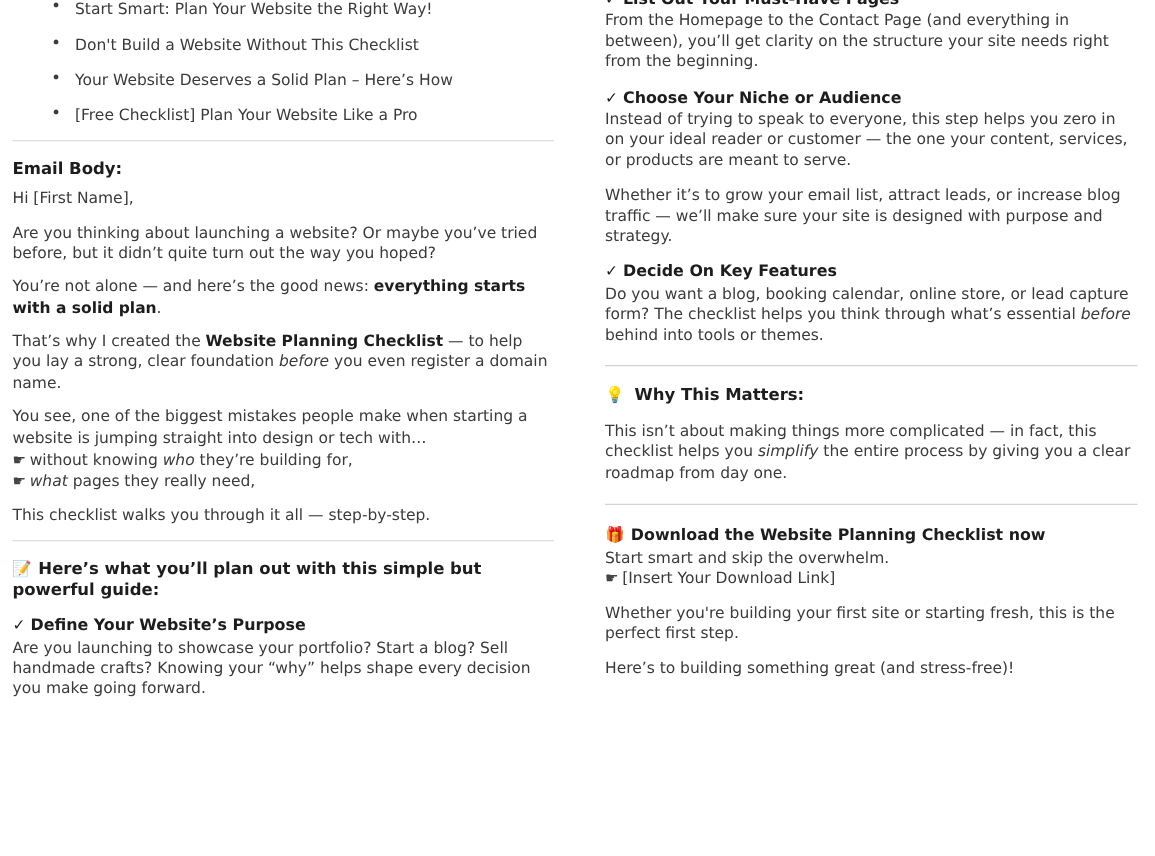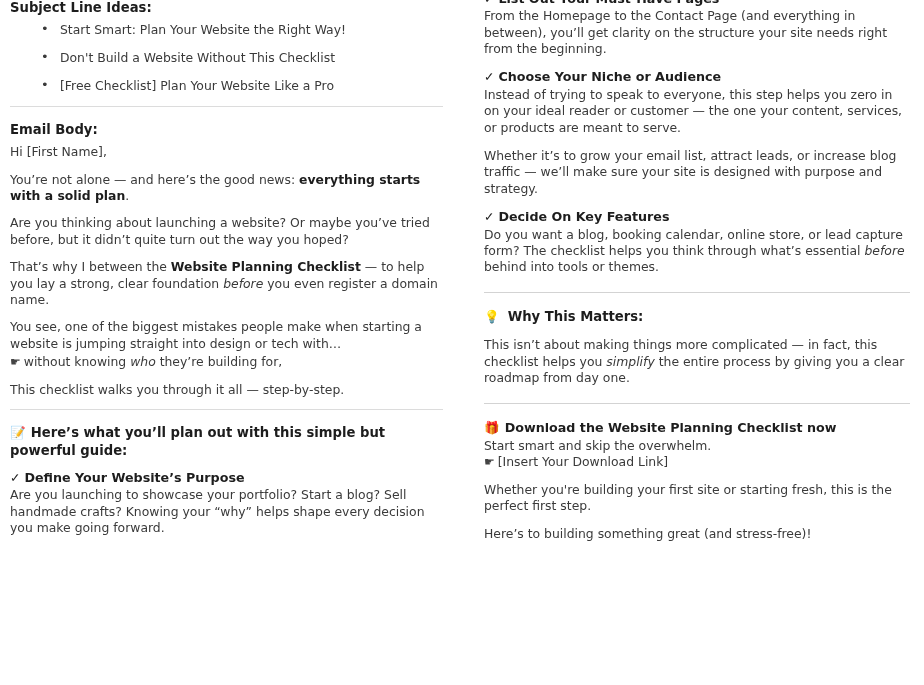--- a/index.html
+++ b/index.html
@@ -144,43 +144,47 @@
     <section>
       <h2 class="section-title">Subject Line Ideas:</h2>
       <ul class="bullets">
         <li>
           <span>Start Smart: Plan Your Website the Right Way!</span>
         </li>
         <li>
           <span>Don't Build a Website Without This Checklist</span>
         </li>
         <li>
+          <span>Your Website Deserves a Solid Plan – Here’s How</span>
+        </li>
+        <li>
           <span>[Free Checklist] Plan Your Website Like a Pro</span>
         </li>
       </ul>
     </section>
 
     <hr class="rule">
 
     <section>
       <h2 class="section-title">Email Body:</h2>
 
       <p>Hi [First Name],</p>
 
+      <p>Are you thinking about launching a website? Or maybe you’ve tried before, but it didn’t quite turn out the way you hoped?</p>
+
       <p><span>You’re not alone — and here’s the good news: </span><b>everything starts with a solid plan</b><span>.</span></p>
 
-      <p>Are you thinking about launching a website? Or maybe you’ve tried before, but it didn’t quite turn out the way you hoped?</p>
-
-      <p><span>That’s why I between the </span><b>Website Planning Checklist</b><span> — to help you lay a strong, clear foundation </span><i>before</i><span> you even register a domain name.</span></p>
+      <p><span>That’s why I created the </span><b>Website Planning Checklist</b><span> — to help you lay a strong, clear foundation </span><i>before</i><span> you even register a domain name.</span></p>
 
       <p class="nogap">You see, one of the biggest mistakes people make when starting a website is jumping straight into design or tech with…</p>
 
       <div class="pointer-lines">
         <div><span class="glyph hand">☛</span><span>without knowing </span><i>who</i><span> they’re building for,</span></div>
 
+        <div><span class="glyph hand">☛</span><span></span><i>what</i><span> pages they really need,</span></div>
 
       </div>
 
       <p style="margin-top:11px;">This checklist walks you through it all — step-by-step.</p>
     </section>
 
     <hr class="rule">
 
     <section>
       <h2 class="section-title" style="margin-bottom:11px;"><span class="glyph icon-doc">📝</span><span>Here’s what you’ll plan out with this simple but powerful guide:</span></h2>

